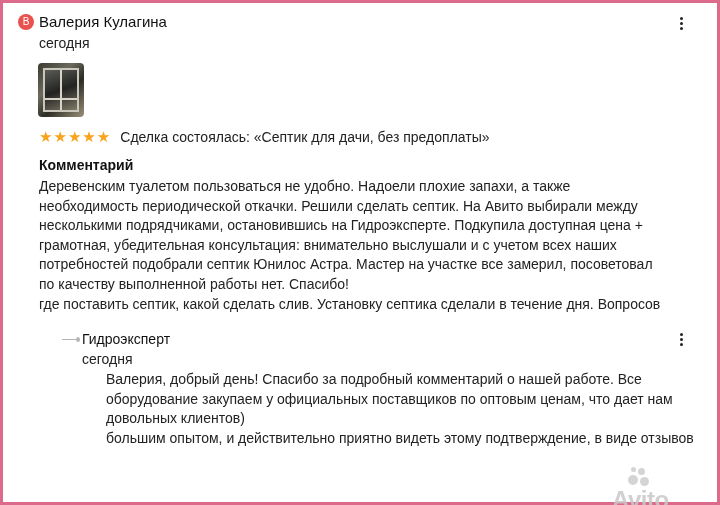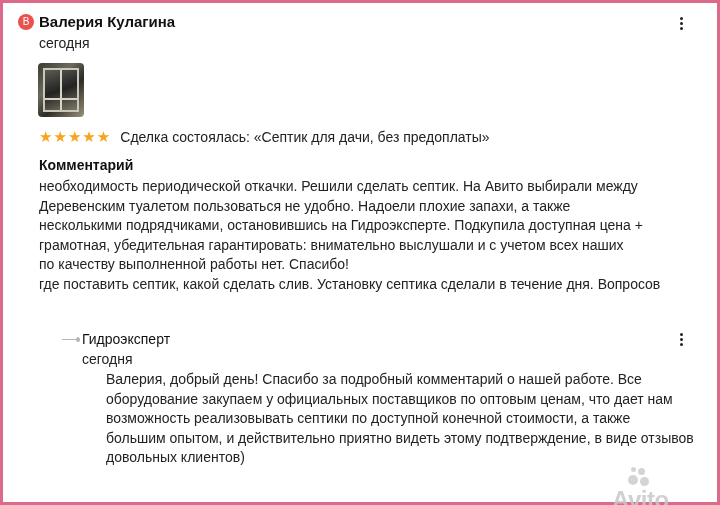--- a/index.html
+++ b/index.html
@@ -9,21 +9,21 @@
       position: absolute; inset: 0;
       border: 3px solid #dc6a8a;
       background: #fff;
     }
     .review { position: absolute; left: 0; top: 0; width: 720px; }
     .avatar {
       position: absolute; left: 18px; top: 14px; width: 16px; height: 16px;
       border-radius: 50%; background: #e8534f; color: #fff;
       font-size: 10px; line-height: 16px; text-align: center;
     }
-    .author-name { position: absolute; left: 39px; top: 13px; font-size: 15px; font-weight: bold; color: #111; }
+    .author-name { position: absolute; left: 39px; top: 13px; font-size: 15px; font-weight: normal; color: #111; }
     .date { position: absolute; left: 39px; top: 35px; font-size: 14px; color: #222; }
     .kebab { position: absolute; width: 6px; height: 16px; }
     .kebab span { display: block; width: 3px; height: 3px; background: #222; border-radius: 50%; margin: 0 auto 2px; }
     .kebab-main { left: 678px; top: 17px; }
     .kebab-reply { left: 678px; top: 333px; }
     .photo {
       position: absolute; left: 38px; top: 63px; width: 46px; height: 54px;
       border-radius: 4px; overflow: hidden;
       background: linear-gradient(135deg, #3a3a32 0%, #6b6a5c 35%, #2c2b25 60%, #9c927a 100%);
     }
@@ -86,42 +86,42 @@
       <span class="star">★</span>
       <span class="star">★</span>
       <span class="star">★</span>
       <span class="star">★</span>
     </div>
     <span class="deal-text">Сделка состоялась: «Септик для дачи, без предоплаты»</span>
   </div>
 
   <div class="comment-title">Комментарий</div>
   <div class="comment-text">
+    <div>Деревенским туалетом пользоваться не удобно. Надоели плохие запахи, а также</div>
     <div>необходимость периодической откачки. Решили сделать септик. На Авито выбирали между</div>
-    <div>Деревенским туалетом пользоваться не удобно. Надоели плохие запахи, а также</div>
     <div>несколькими подрядчиками, остановившись на Гидроэксперте. Подкупила доступная цена +</div>
-    <div>грамотная, убедительная гарантировать: внимательно выслушали и с учетом всех наших</div>
+    <div>грамотная, убедительная консультация: внимательно выслушали и с учетом всех наших</div>
+    <div>потребностей подобрали септик Юнилос Астра. Мастер на участке все замерил, посоветовал</div>
     <div>по качеству выполненной работы нет. Спасибо!</div>
     <div>где поставить септик, какой сделать слив. Установку септика сделали в течение дня. Вопросов</div>
   </div>
 
   <div class="reply-connector"></div>
   <div class="reply-name">Гидроэксперт</div>
   <div class="reply-date">сегодня</div>
   <div class="kebab kebab-reply">
     <span></span>
       <span></span>
       <span></span>
   </div>
   <div class="reply-text">
     <div>Валерия, добрый день! Спасибо за подробный комментарий о нашей работе. Все</div>
     <div>оборудование закупаем у официальных поставщиков по оптовым ценам, что дает нам</div>
-    <div>возможность реализовывать септики по доступной конечной стоимости, а также</div>
+    <div>довольных клиентов)</div>
     <div>большим опытом, и действительно приятно видеть этому подтверждение, в виде отзывов</div>
-    <div>довольных клиентов)</div>
   </div>
 
   <div class="watermark">
     <div class="wm-dots">
       <span style="left:0;top:9px;width:10px;height:10px;"></span>
       <span style="left:10px;top:2px;width:7px;height:7px;"></span>
       <span style="left:12px;top:11px;width:9px;height:9px;"></span>
       <span style="left:3px;top:1px;width:5px;height:5px;"></span>
     </div>
     <span>Avito</span>

